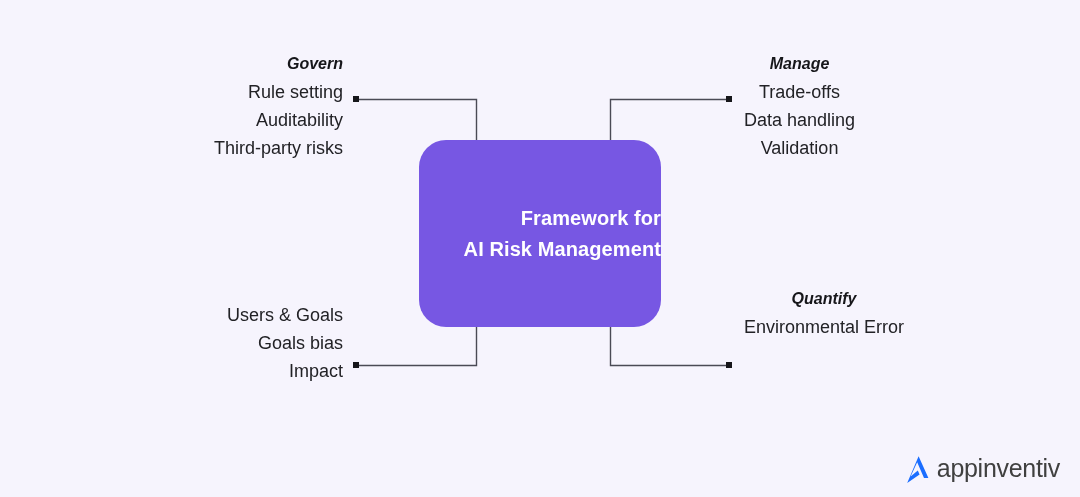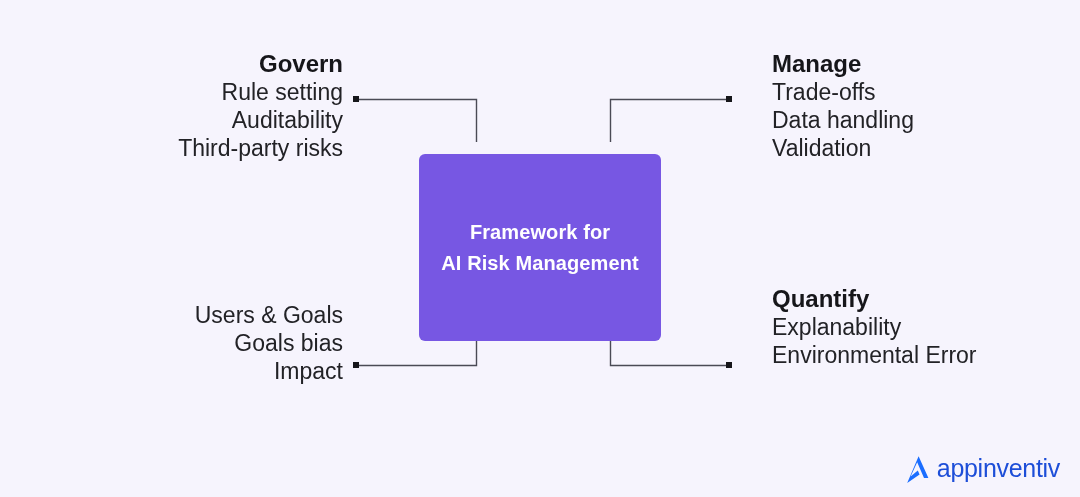--- a/index.html
+++ b/index.html
@@ -30,57 +30,57 @@
     pointer-events: none;
   }
   
   .center-node {
     position: absolute;
     left: 419px;
     top: 140px;
     width: 242px;
     height: 187px;
     background: #7757e3;
-    border-radius: 6px;
+    border-radius: 27px;
     display: flex;
     flex-direction: column;
-    align-items: center;
+    align-items: flex-end;
     justify-content: center;
     box-sizing: border-box;
-    margin-top: 14px;
   }
   .center-node .line {
     color: #ffffff;
     font-size: 20px;
     font-weight: bold;
     line-height: 31px;
     letter-spacing: 0.1px;
     text-align: center;
     white-space: nowrap;
   }
   
   .quad {
     position: absolute;
   }
   .quad .q-title {
-    font-size: 24px;
+    font-size: 16px;
     font-weight: bold;
     color: #16161a;
     line-height: 28px;
     white-space: nowrap;
+    font-style: italic;
   }
   .quad .q-item {
-    font-size: 23px;
+    font-size: 18px;
     font-weight: normal;
     color: #222226;
     line-height: 28px;
     white-space: nowrap;
   }
   .quad.align-right { text-align: right; }
-  .quad.align-left  { text-align: left; margin-left: 28px; }
+  .quad.align-left  { text-align: center; }
 
   #quad-govern   { right: 737px; top: 50px; }
   #quad-manage   { left: 744px;  top: 50px; }
   #quad-map      { right: 737px; top: 301px; }
   #quad-quantify { left: 744px;  top: 285px; }
 
   
   .brand {
     position: absolute;
     right: 20px;
@@ -89,21 +89,21 @@
     align-items: center;
     gap: 2px;
   }
   .brand-mark {
     width: 34px;
     height: 34px;
     display: block;
   }
   .brand-text {
     font-size: 25px;
-    color: #1d4ed8;
+    color: #404040;
     letter-spacing: -0.3px;
     line-height: 30px;
   }
 </style>
 </head>
 <body>
 
 <div id="canvas">
 
   <svg id="connectors" viewBox="0 0 1080 497" width="1080" height="497">
@@ -149,21 +149,20 @@
   </div>
 
   <div class="quad align-right" id="quad-map">
     <div class="q-item">Users &amp; Goals</div>
     <div class="q-item">Goals bias</div>
     <div class="q-item">Impact</div>
   </div>
 
   <div class="quad align-left" id="quad-quantify">
     <div class="q-title">Quantify</div>
-    <div class="q-item">Explanability</div>
     <div class="q-item">Environmental Error</div>
   </div>
 
   <div class="brand">
     <svg class="brand-mark" viewBox="0 0 34 34" width="34" height="34">
       <path d="M17.6 5.2 L27.4 27.0 L23.0 27.0 L16.2 11.2 L9.6 25.4 L16.8 19.4 L18.6 23.6 L6.2 32.0 Z" fill="#1a6dff"></path>
     </svg>
     <span class="brand-text">appinventiv</span>
   </div>
 

